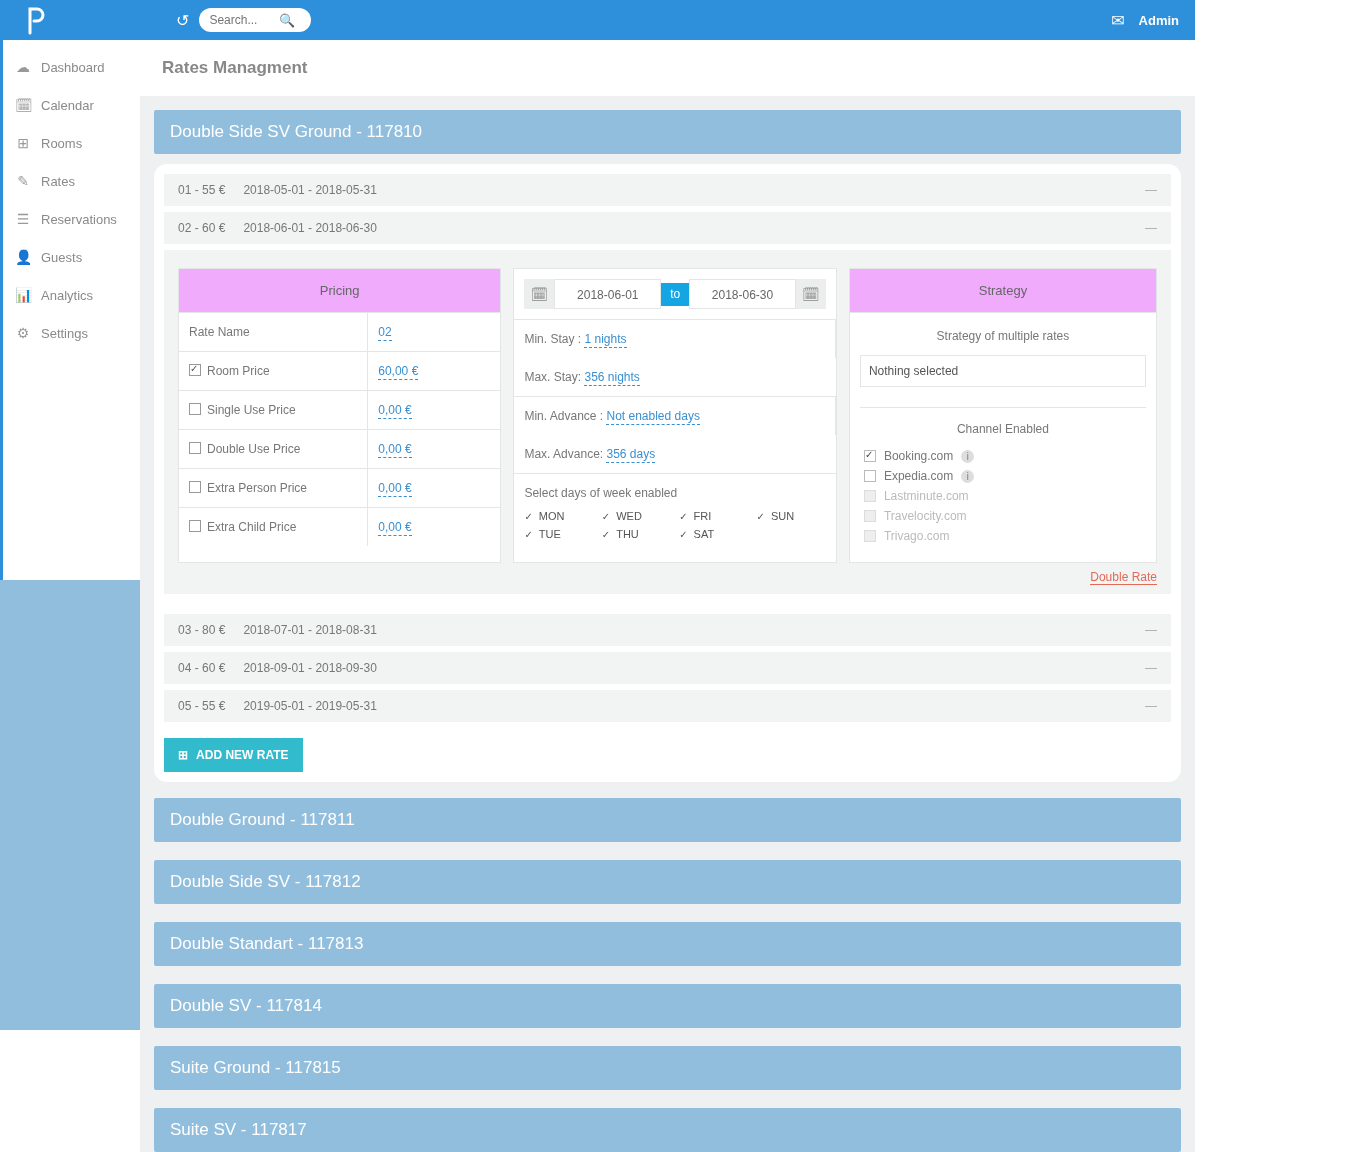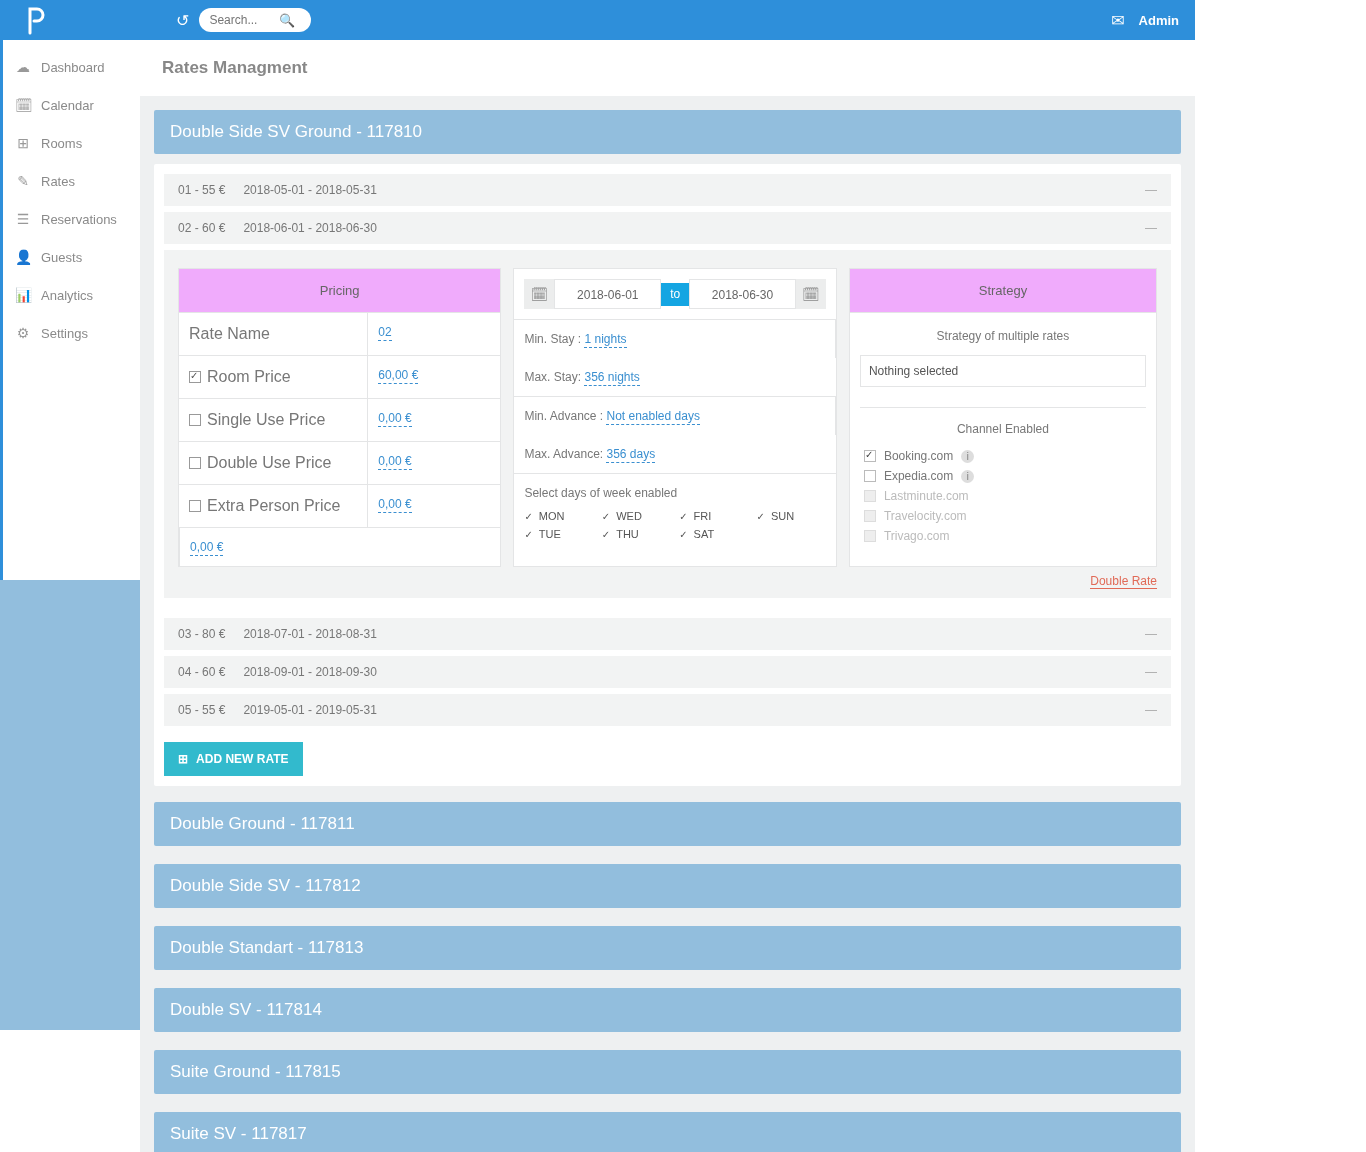--- a/index.html
+++ b/index.html
@@ -20,32 +20,32 @@
 .sidebar { width: 140px; background: #fff; border-left: 3px solid #2e8fda; min-height: 540px; padding-top: 8px; }
 .side-lower { background: #92bedd; width: 140px; min-height: 450px; }
 .side-item { display: flex; align-items: center; gap: 10px; padding: 11px 12px; color: #8a8a8a; font-size: 13px; cursor: pointer; }
 .side-item .ico { width: 16px; text-align: center; font-size: 14px; color: #999; }
 .sidebar-col { display: flex; flex-direction: column; }
 
 .main { flex: 1; background: #fff; }
 .page-title { padding: 18px 0 18px 0; margin-left: 22px; color: #888; font-size: 17px; font-weight: 600; }
 .content { background: #eef0f1; padding: 14px; margin: 0; }
 .roomtype-header { background: #92bedd; color: #fff; padding: 12px 16px; font-size: 17px; font-weight: 400; border-radius: 2px; margin-bottom: 10px; cursor: pointer; }
-.white-card { background: #fff; padding: 10px; border-radius: 2px; }
+.white-card { background: #fff; padding: 10px; border-radius: 13px; }
 .rate-row { background: #f2f3f3; padding: 9px 14px; margin-bottom: 6px; display: flex; align-items: center; font-size: 12px; color: #777; cursor: pointer; position: relative; }
 .rate-row .rid { margin-right: 18px; }
 .rate-row .dash { position: absolute; right: 14px; color: #aaa; }
 
 .rate-detail { background: #f2f3f3; padding: 18px 14px 6px; margin-bottom: 14px; display: flex; gap: 12px; position: relative; }
 .panel { background: #fff; border: 1px solid #e4e5e6; flex: 1; }
 .panel-h { background: #f0abfc; text-align: center; padding: 14px 0; font-size: 13px; color: #666; border-bottom: 1px solid #e4e5e6; }
 .pricing-table { width: 100%; }
 .pricing-table .prow { display: flex; border-top: 1px solid #e4e5e6; }
 .pricing-table .prow:first-child { border-top: none; }
-.pcell-l { flex: 1.5; padding: 12px 10px; font-size: 16px; color: #777; display: flex; align-items: center; gap: 6px; }
+.pcell-l { flex: 1.5; padding: 12px 10px; font-size: 12px; color: #777; display: flex; gap: 6px; }
 .pcell-r { flex: 1; padding: 12px 10px; font-size: 12px; border-left: 1px solid #e4e5e6; }
 .val-link { color: #3a8fd0; border-bottom: 1px dashed #3a8fd0; padding-bottom: 1px; cursor: pointer; }
 .cb { width: 12px; height: 12px; border: 1px solid #999; display: inline-block; position: relative; }
 .cb.checked::after { content: "✓"; font-size: 10px; position: absolute; top: -2px; left: 0; color: #555; }
 
 .days-panel .dates-row { display: flex; padding: 10px; gap: 0; align-items: center; }
 .date-ico { width: 30px; height: 30px; background: #eceded; display: flex; align-items: center; justify-content: center; color: #888; font-size: 14px; }
 .date-inp { flex: 1; border: 1px solid #e4e5e6; height: 30px; text-align: center; font-size: 12px; color: #666; line-height: 30px; background: #fff; }
 .to-sep { background: #14a5e2; color: #fff; width: 28px; height: 23px; display: flex; align-items: center; justify-content: center; font-size: 12px; }
 .stay-row { display: flex; border-top: 1px solid #e4e5e6; flex-direction: column; }
@@ -191,20 +191,24 @@
                     <div class="pcell-r"><span class="val-link">0,00 €</span></div>
                   </div>
                   <div class="prow">
                     <div class="pcell-l">
                       <span class="cb"></span>
                       <span>Extra Person Price</span>
                     </div>
                     <div class="pcell-r"><span class="val-link">0,00 €</span></div>
                   </div>
                   <div class="prow">
+                    <div class="pcell-l">
+                      <span class="cb"></span>
+                      <span>Extra Child Price</span>
+                    </div>
                     <div class="pcell-r"><span class="val-link">0,00 €</span></div>
                   </div>
                 </div>
           </div>
 
           <div class="panel days-panel" style="flex:1.05">
             <div class="dates-row">
               <div class="date-ico">🗓</div>
               <div class="date-inp">2018-06-01</div>
               <div class="to-sep">to</div>

